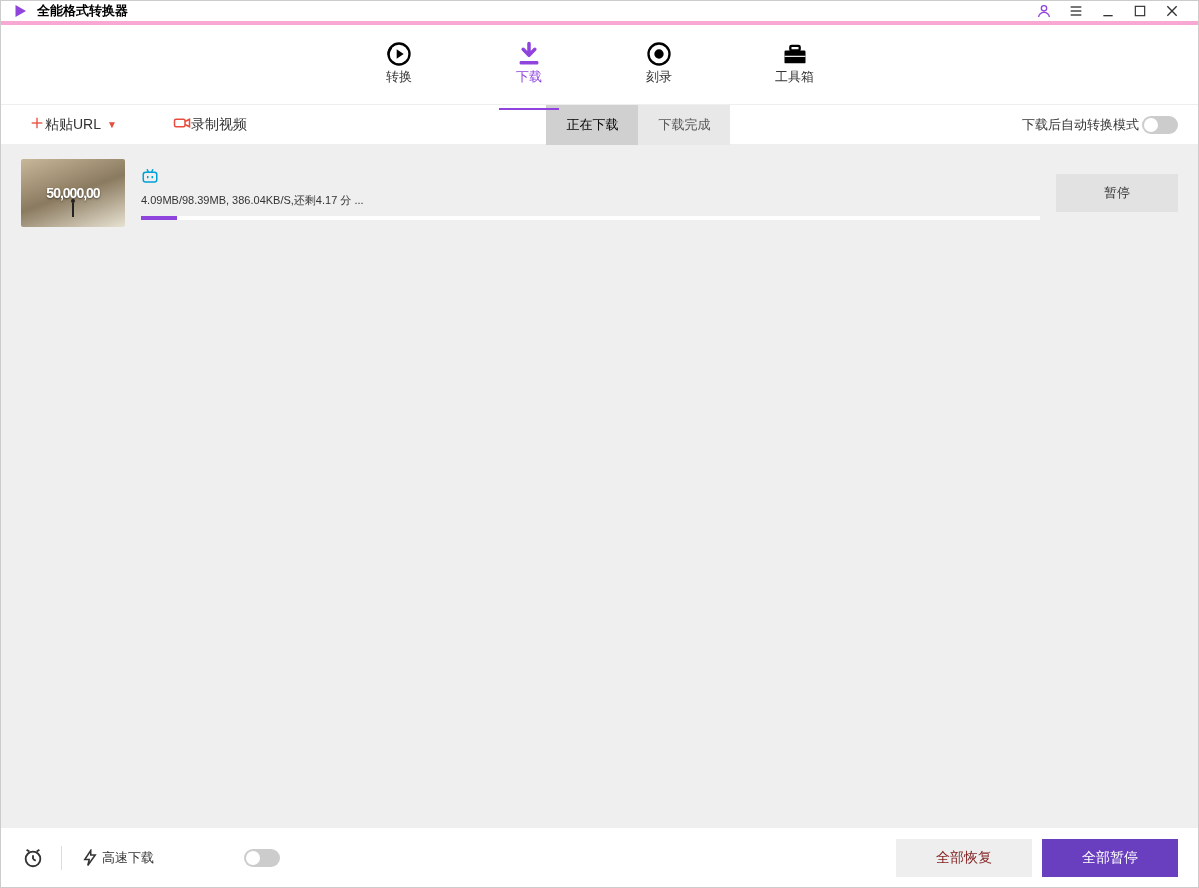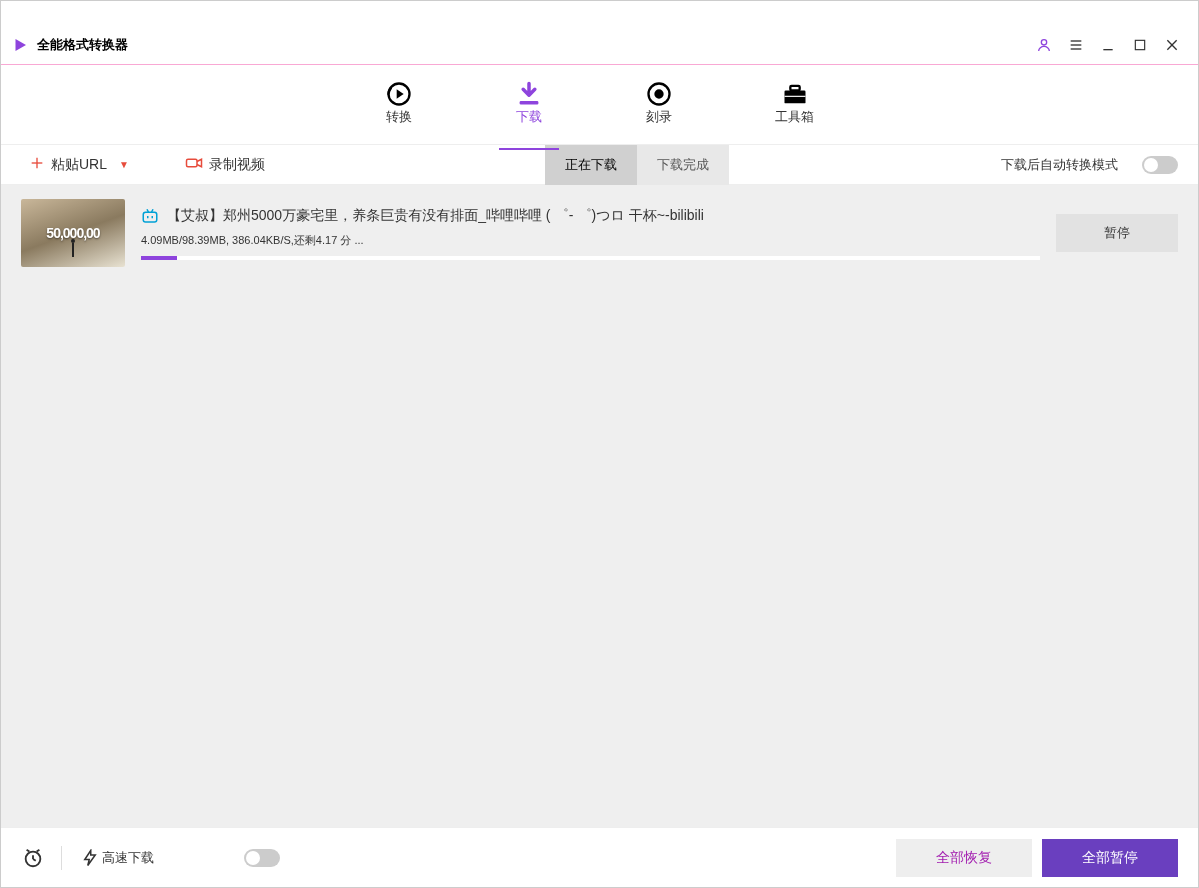--- a/index.html
+++ b/index.html
@@ -1,47 +1,47 @@
 <!DOCTYPE html>
 <html><head>
 <meta charset="utf-8">
 <style>
 * { margin: 0; padding: 0; box-sizing: border-box; font-family: "Microsoft YaHei", "PingFang SC", sans-serif; }
 body { background: #fff; width: 1199px; height: 888px; overflow: hidden; border: 1px solid #ccc; display: flex; flex-direction: column; }
 
 
-.titlebar { height: 40px; display: flex; align-items: center; padding: 0 10px; border-bottom: 1px solid #f9a8d4; margin-top: 24px; }
+.titlebar { height: 24px; display: flex; align-items: center; padding: 0 10px; border-bottom: 4px solid #f9a8d4; }
 .logo { width: 18px; height: 18px; margin-right: 8px; }
 .app-title { font-size: 13px; font-weight: bold; color: #000; }
 .titlebar-spacer { flex: 1; }
 .titlebar-icon { width: 20px; height: 20px; display: flex; align-items: center; justify-content: center; margin: 0 6px; cursor: pointer; color: #333; }
 .titlebar-icon.accent { color: #8e44dd; }
 
 
 .nav-tabs { height: 80px; display: flex; align-items: center; justify-content: center; gap: 70px; border-bottom: 1px solid #eee; background: #fff; }
 .nav-tab { display: flex; flex-direction: column; align-items: center; gap: 0; cursor: pointer; padding: 8px 16px 12px; position: relative; }
 .nav-tab-icon { width: 28px; height: 28px; display: flex; align-items: center; justify-content: center; color: #000; }
 .nav-tab.active .nav-tab-icon { color: #8e44dd; }
 .nav-tab-label { font-size: 13px; color: #333; }
 .nav-tab.active .nav-tab-label { color: #8e44dd; }
 .nav-tab.active::after { content: ""; position: absolute; bottom: -12px; left: 0; right: 0; height: 2px; background: #8e44dd; }
 
 
 .toolbar { height: 40px; display: flex; align-items: center; padding: 0 20px; background: #fff; border-bottom: 1px solid #eee; }
-.tool-btn { display: flex; align-items: center; gap: 6px; padding: 4px 8px; cursor: pointer; font-size: 14px; color: #333; }
+.tool-btn { display: flex; align-items: center; padding: 4px 8px; cursor: pointer; font-size: 14px; color: #333; }
 .tool-btn .plus-icon { color: #e74c3c; }
 .tool-btn .cam-icon { color: #e74c3c; }
 .tool-btn .chev { color: #e74c3c; margin-left: 6px; font-size: 10px; }
 .tool-spacer-left { width: 40px; }
 .tool-center { flex: 1; display: flex; justify-content: center; }
 .seg-tabs { display: flex; height: 40px; align-items: stretch; }
 .seg-tab { padding: 0 20px; display: flex; align-items: center; font-size: 13px; color: #555; cursor: pointer; }
 .seg-tab.active { background: #d0d0d0; color: #000; }
 .seg-tab.inactive { background: #e8e8e8; }
-.tool-right { display: flex; align-items: center; gap: 24px; }
+.tool-right { display: flex; align-items: center; gap: 3px; }
 .toggle-label { font-size: 13px; color: #333; }
 .toggle { width: 36px; height: 18px; background: #ccc; border-radius: 9px; position: relative; cursor: pointer; }
 .toggle::after { content: ""; position: absolute; width: 14px; height: 14px; background: #fff; border-radius: 50%; top: 2px; left: 2px; }
 
 
 .list { background: #efefef; flex: 1; overflow: auto; }
 .list-row { display: flex; align-items: center; padding: 14px 20px; gap: 16px; background: #efefef; }
 .thumb { width: 104px; height: 68px; background: linear-gradient(160deg,#c9b79a 0%,#8a7a5f 50%,#e8e2d2 100%); border-radius: 2px; position: relative; overflow: hidden; display:flex; align-items:center; justify-content:center; }
 .thumb-text { color:#fff; font-weight:bold; font-size:14px; text-shadow:0 1px 2px rgba(0,0,0,0.5); letter-spacing:-1px; }
 .thumb-fig { position:absolute; bottom:6px; left:50%; transform:translateX(-50%); width:10px; height:22px; }
@@ -58,21 +58,21 @@
 
 
 .bottombar { height: 60px; border-top: 1px solid #eee; display: flex; align-items: center; padding: 0 20px; background: #fff; }
 .bb-icon { width: 24px; height: 24px; display: flex; align-items: center; justify-content: center; cursor: pointer; color: #333; }
 .bb-sep { width: 1px; height: 24px; background: #ddd; margin: 0 16px; }
 .bb-label { font-size: 13px; color: #333; }
 .bb-toggle { width: 36px; height: 18px; background: #ccc; border-radius: 9px; position: relative; margin-left: 90px; cursor: pointer; }
 .bb-toggle::after { content: ""; position: absolute; width: 14px; height: 14px; background: #fff; border-radius: 50%; top: 2px; left: 2px; }
 .bb-spacer { flex: 1; }
 .bb-btn { padding: 10px 40px; font-size: 14px; cursor: pointer; border: none; margin-left: 10px; }
-.bb-btn.ghost { background: #eee; color: #a21caf; }
+.bb-btn.ghost { background: #eee; color: #7f1d1d; }
 .bb-btn.primary { background: #6a3fbf; color: #fff; }
 </style>
 </head>
 <body>
 
 <div class="titlebar">
   <span class="logo">
     <svg viewBox="0 0 24 24" width="18" height="18">
         <path d="M6 4 L20 12 L6 20 Z" fill="#8e44dd"></path>
       </svg>
@@ -194,21 +194,20 @@
       <div class="row-head">
         <span class="site-icon">
           <svg viewBox="0 0 24 24" width="18" height="18" fill="none" stroke="#00a1d6" stroke-width="2">
               <rect x="3" y="7" width="18" height="13" rx="3"></rect>
               <line x1="8" y1="3" x2="10" y2="7"></line>
               <line x1="16" y1="3" x2="14" y2="7"></line>
               <line x1="9" y1="12" x2="9" y2="15"></line>
               <line x1="15" y1="12" x2="15" y2="15"></line>
             </svg>
         </span>
-        <span class="row-title">【艾叔】郑州5000万豪宅里，养条巨贵有没有排面_哔哩哔哩 ( ゜- ゜)つロ  干杯~-bilibili</span>
       </div>
       <div class="row-sub">4.09MB/98.39MB, 386.04KB/S,还剩4.17 分 ...</div>
       <div class="progress">
         <div class="progress-fill" style="width:4%"></div>
       </div>
     </div>
     <button class="row-btn">暂停</button>
   </div>
 </div>
 

